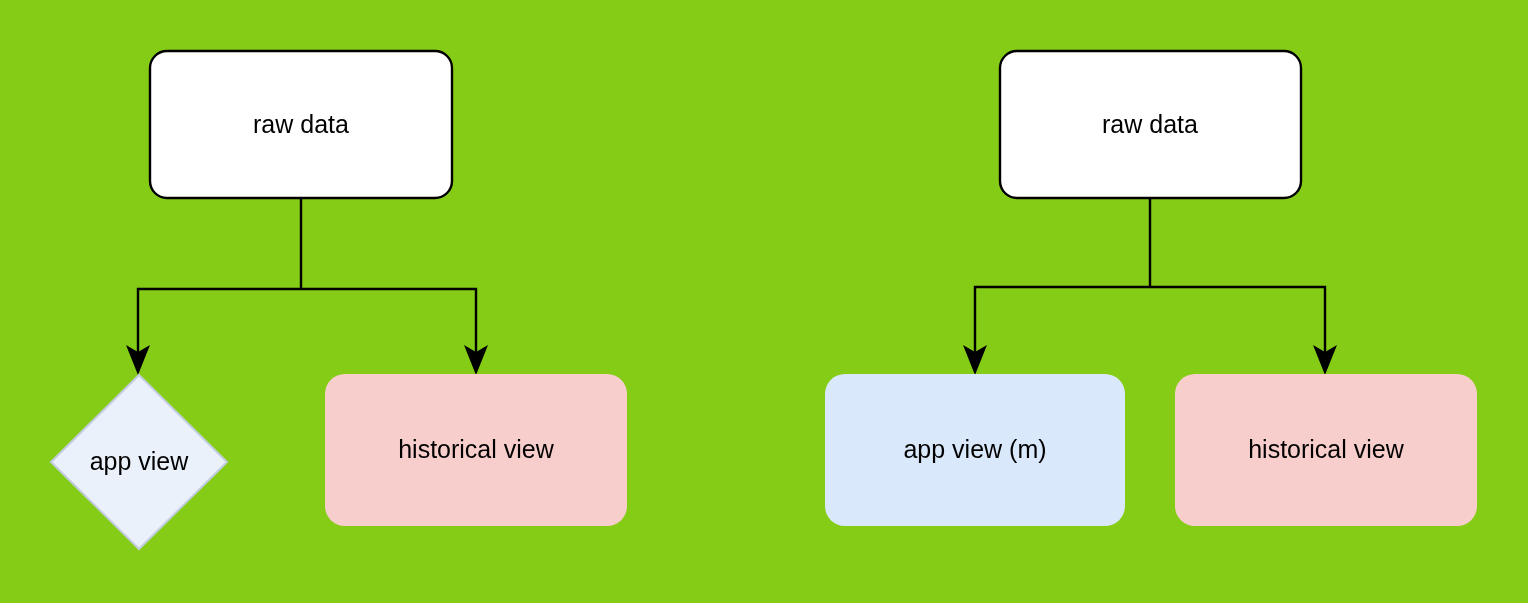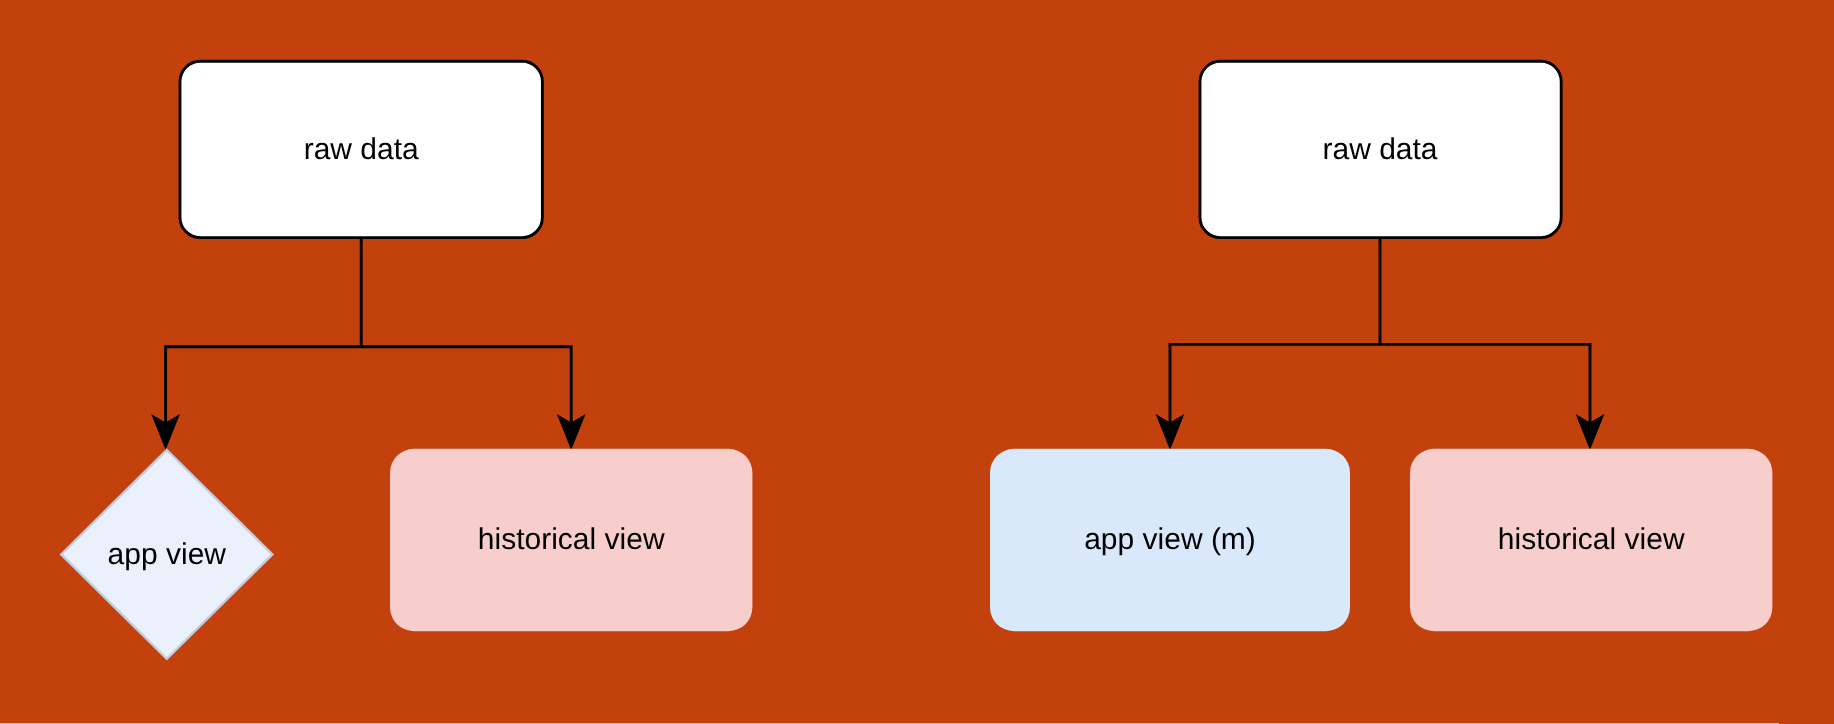--- a/index.html
+++ b/index.html
@@ -11,21 +11,21 @@
   body {
     width: 1528px;
     height: 603px;
     font-family: "Liberation Sans", sans-serif;
     overflow: hidden;
   }
   #diagram-canvas {
     position: relative;
     width: 1528px;
     height: 603px;
-    background: #c2410c;
+    background: #84cc16;
   }
   svg.diagram {
     display: block;
     width: 1528px;
     height: 603px;
   }
   .node-label {
     font-family: "Liberation Sans", sans-serif;
     font-size: 25px;
     fill: #000000;

